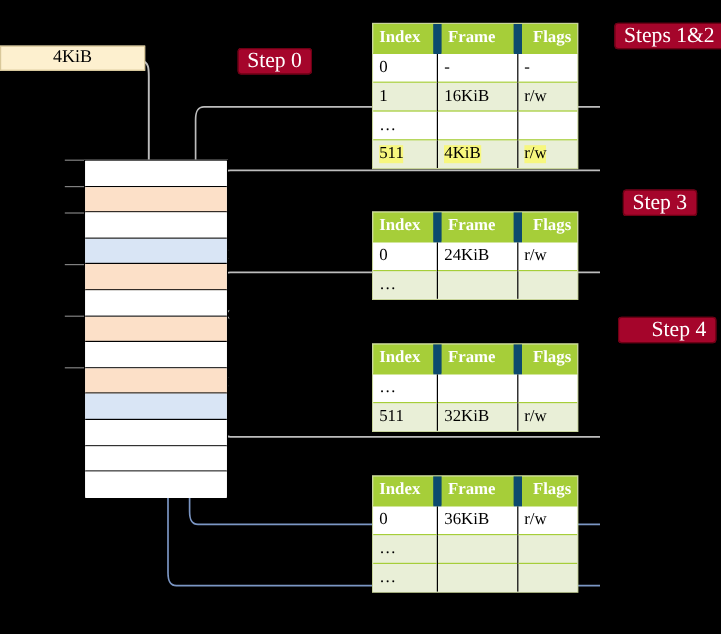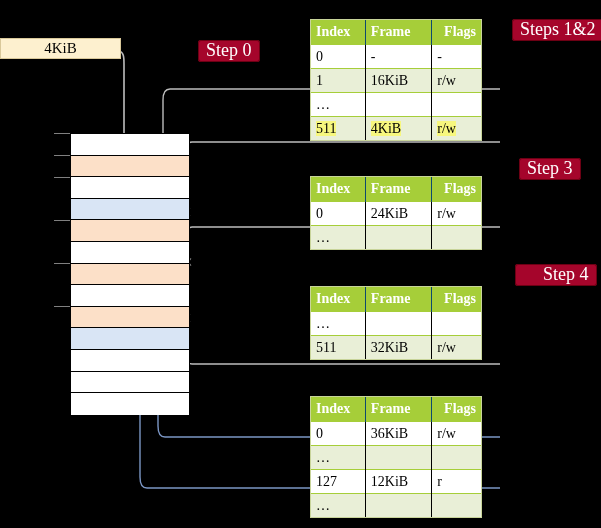--- a/index.html
+++ b/index.html
@@ -71,21 +71,21 @@
     background:#ffffff;
     font-size:14px;
     box-shadow:0 0 0 1px #c8d49a;
   }
   .ptable th{
     background:#a6ce39;
     color:#ffffff;
     font-weight:bold;
     text-align:left;
     padding:3px 5px 4px 5px;
-    border-right:1px solid #0c4a6e;
+    border-right:7px solid #0c4a6e;
     font-size:14px;
     line-height:17px;
   }
   .ptable th:last-child{border-right:none;text-align:right;}
   .ptable td{
     padding:3px 5px 3px 5px;
     border-right:1px solid #000;
     border-top:1px solid #a6ce39;
     font-size:14px;
     line-height:17px;
@@ -260,25 +260,20 @@
       <tr class="plain">
         <td>0</td>
         <td>36KiB</td>
         <td>r/w</td>
       </tr>
       <tr class="alt">
         <td>…</td>
         <td></td>
         <td></td>
       </tr>
-      <tr class="plain">
-        <td>127</td>
-        <td>12KiB</td>
-        <td>r</td>
-      </tr>
       <tr class="alt">
         <td>…</td>
         <td></td>
         <td></td>
       </tr>
     </tbody>
   </table>
 
 </div>
 

